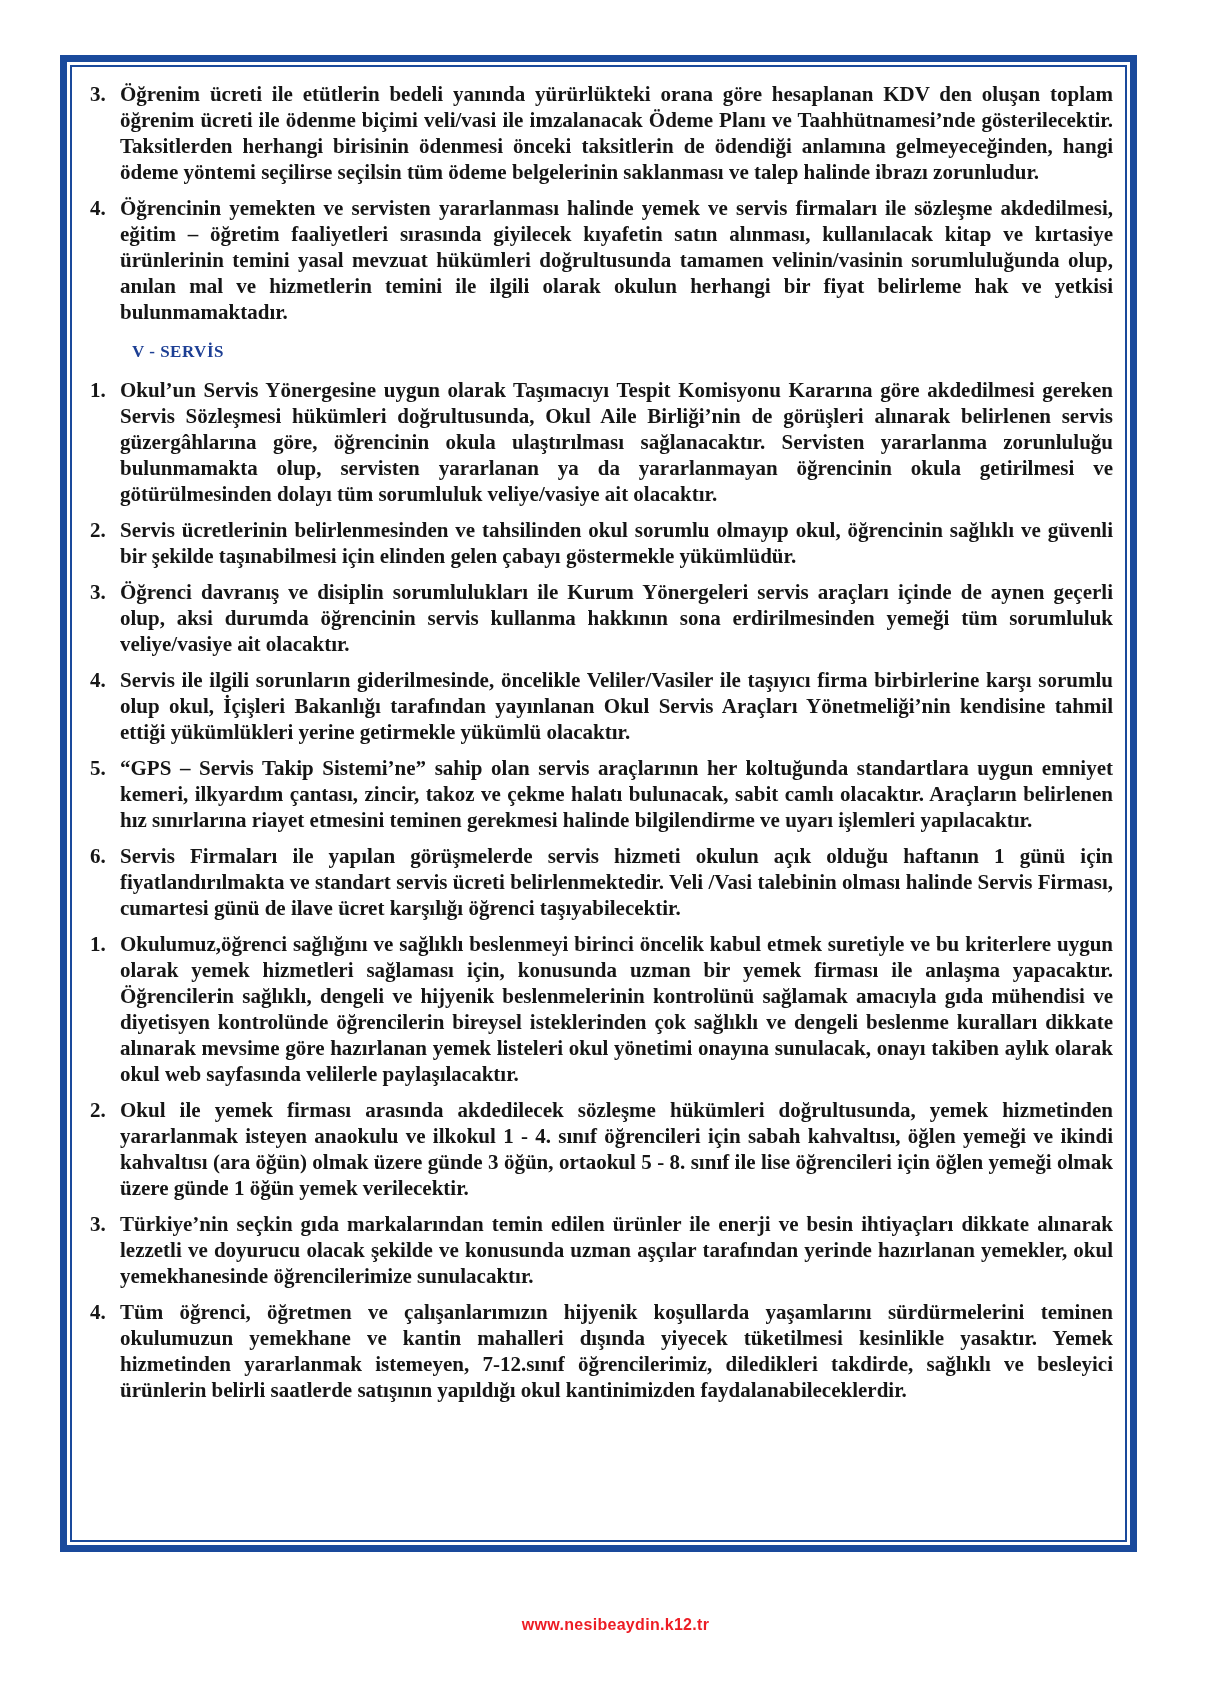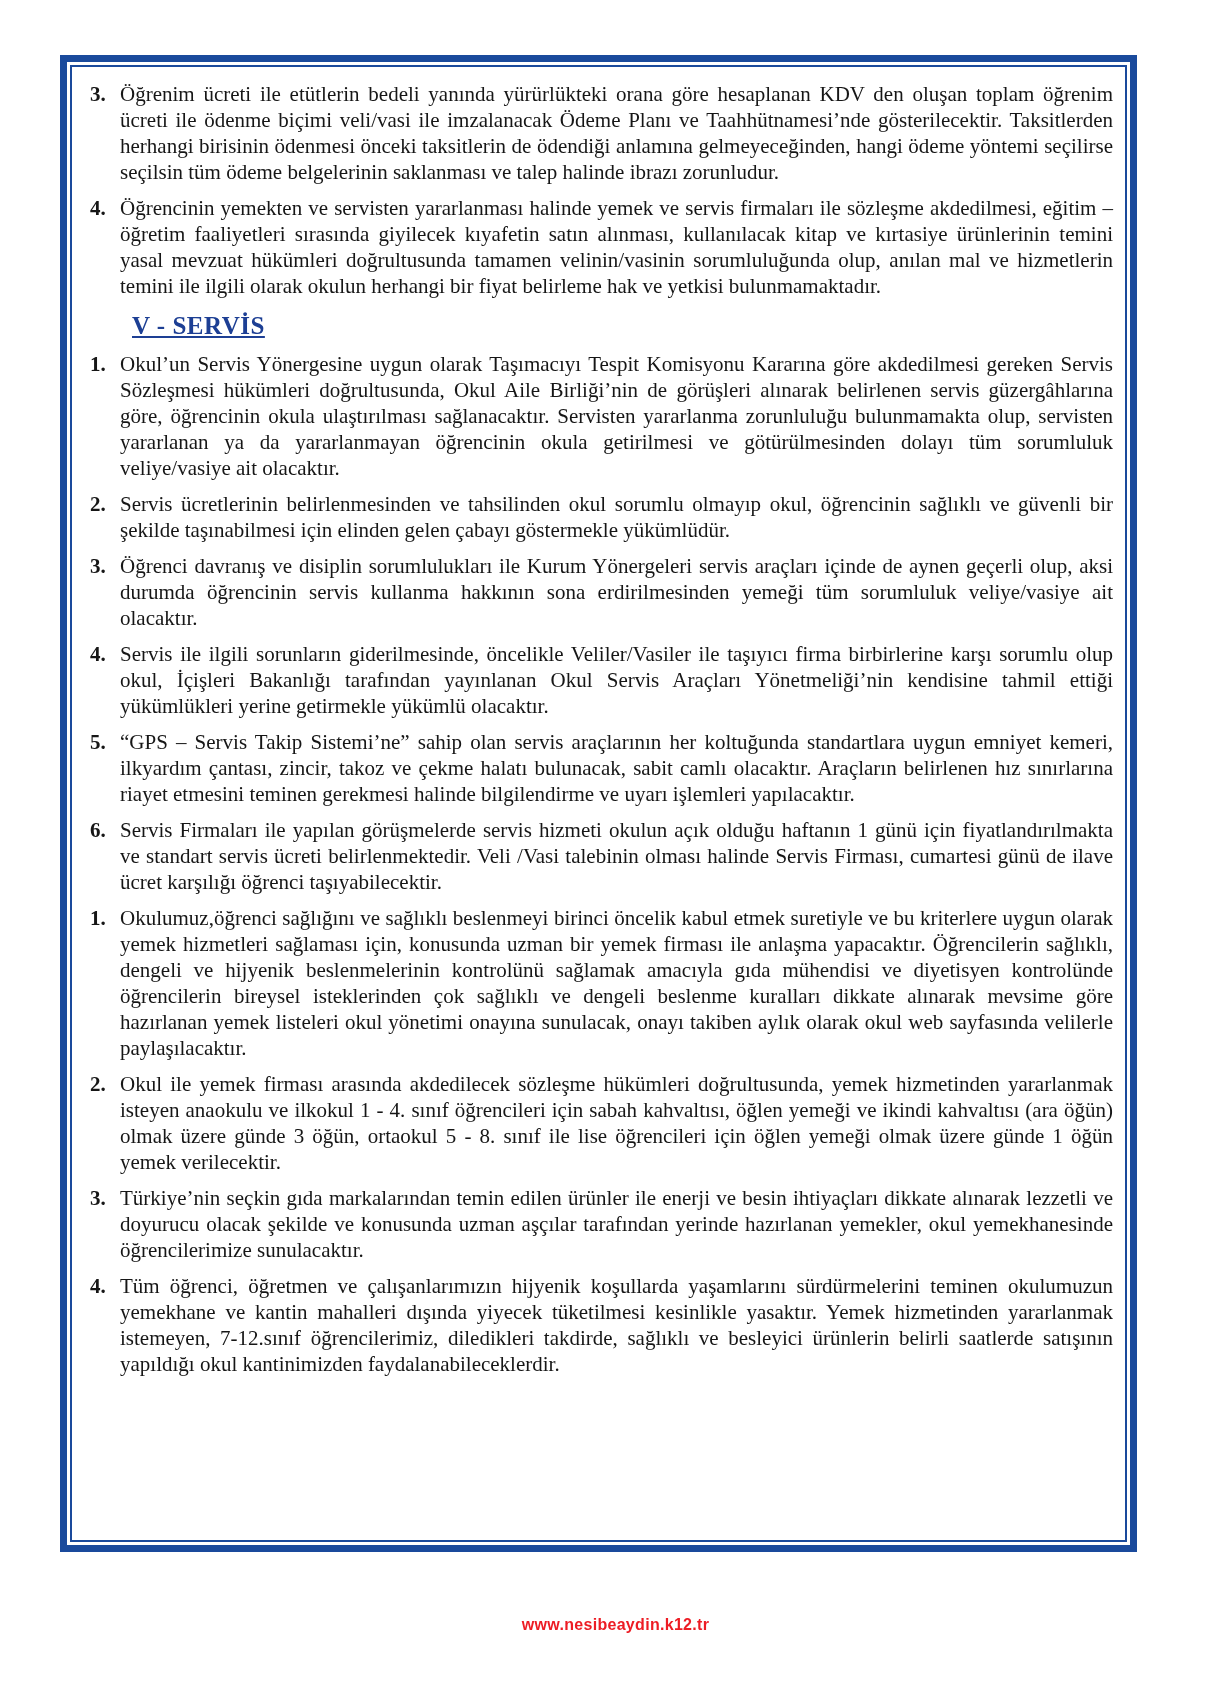--- a/index.html
+++ b/index.html
@@ -34,29 +34,29 @@
     line-height: 26px;
     color: var(--text-color, #161616);
   }
   .num {
     flex: 0 0 30px;
     font-weight: bold;
   }
   .txt {
     flex: 1;
     text-align: justify;
+    font-weight: bold;
   }
   .section-heading {
     color: var(--heading-blue, #1d3f94);
-    font-size: 25px;
+    font-size: 17px;
     line-height: 30px;
     font-weight: bold;
     letter-spacing: 0.5px;
     margin: 12px 0 10px 42px;
-    text-decoration: underline;
   }
   .footer-url {
     position: absolute;
     left: 12px;
     right: 0;
     top: 1616px;
     text-align: center;
     font-family: "Liberation Sans", sans-serif;
     font-weight: bold;
     font-size: 16px;

